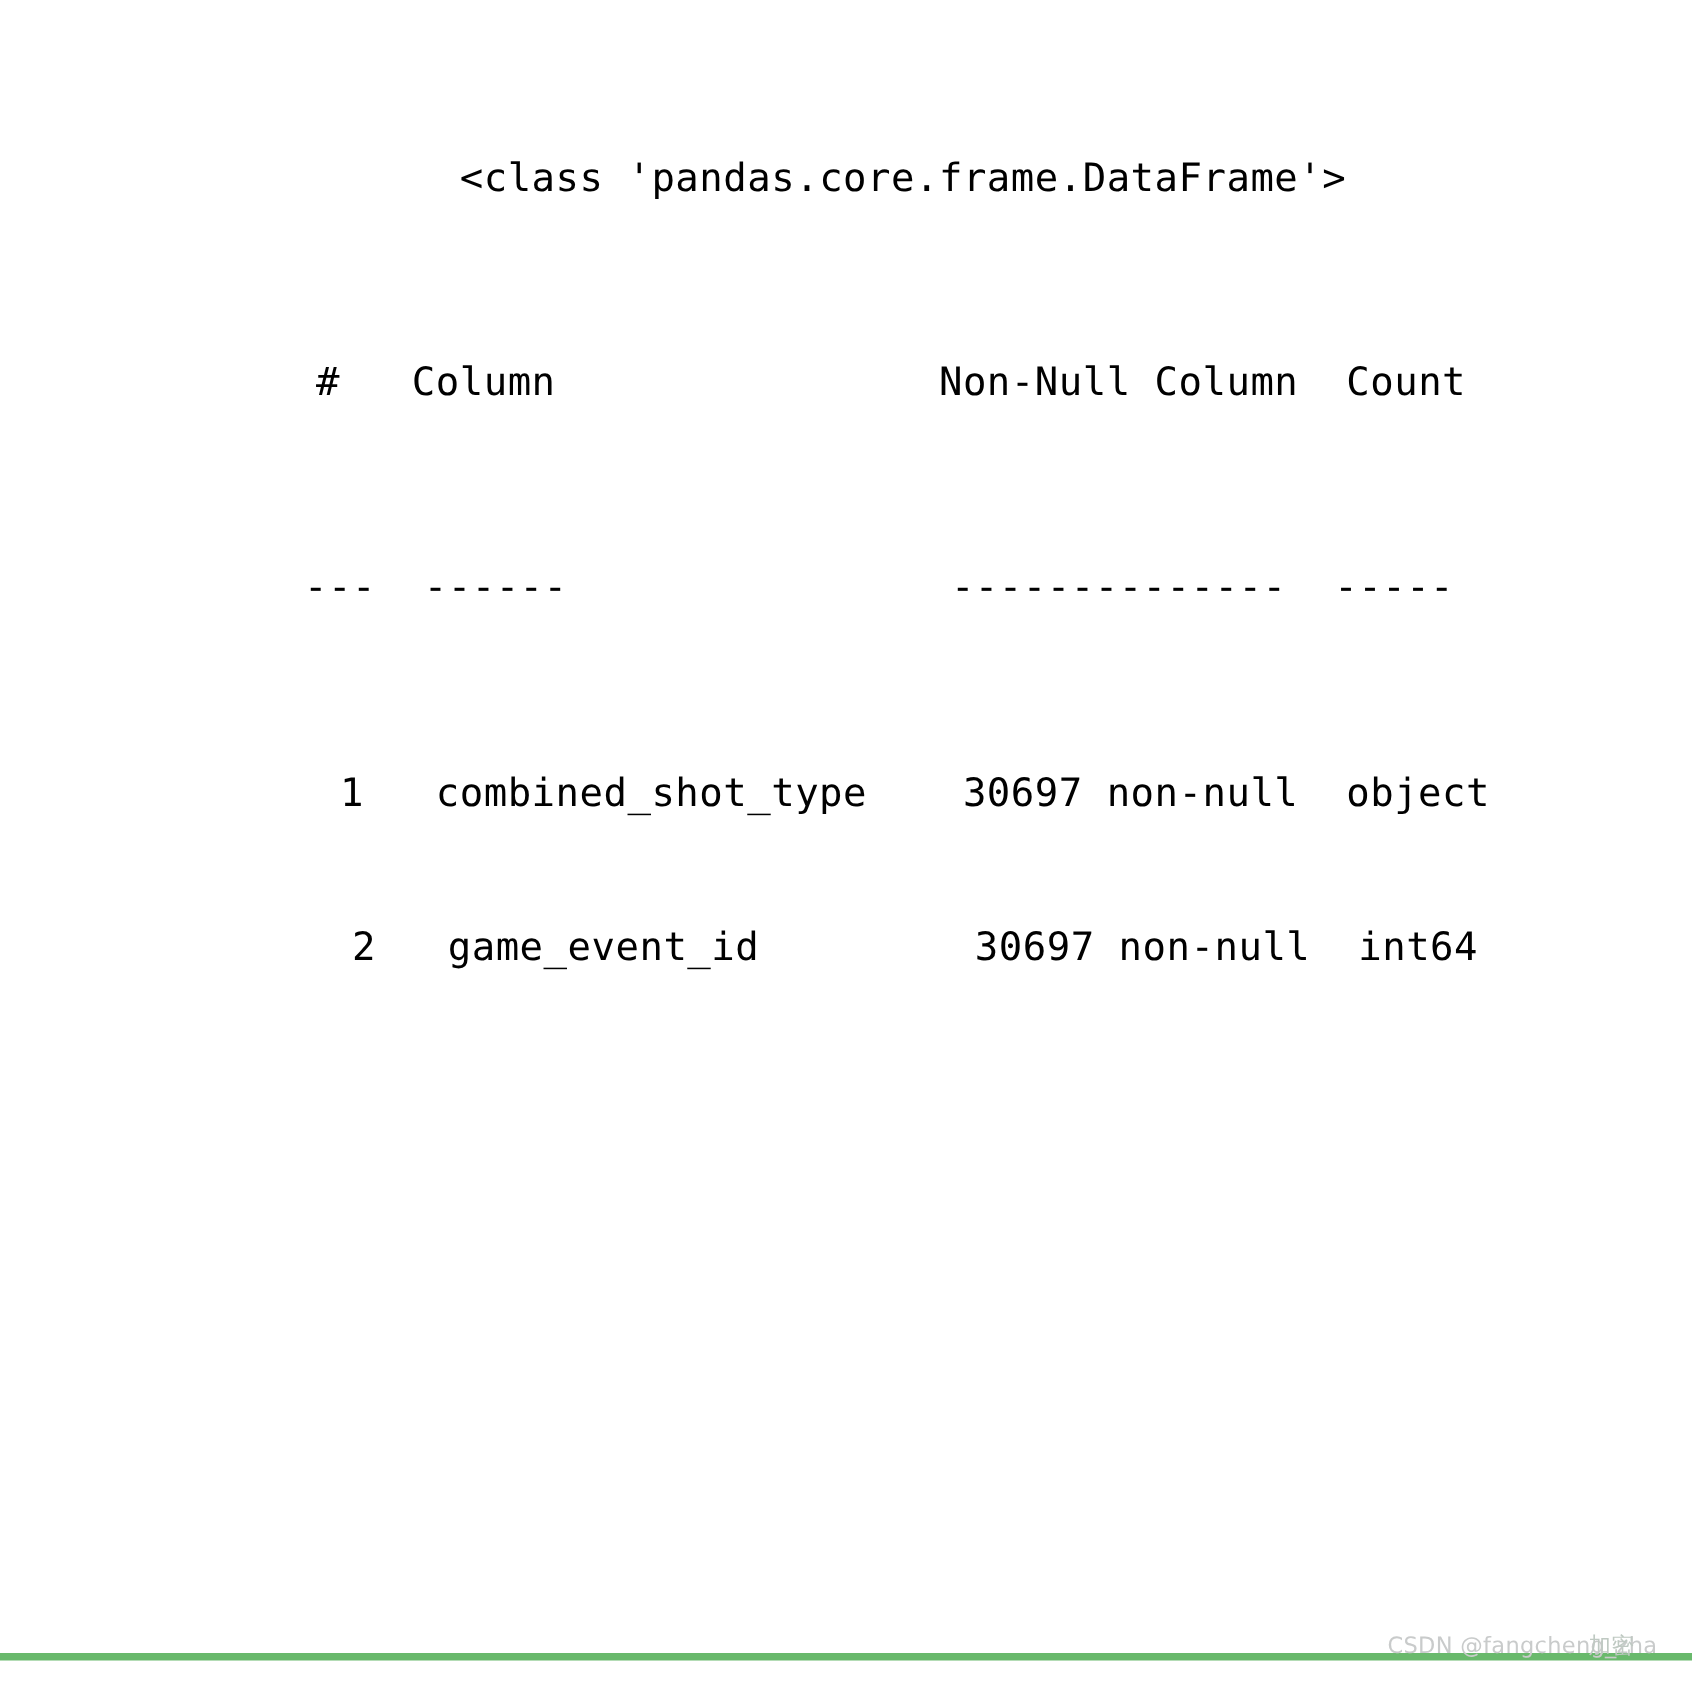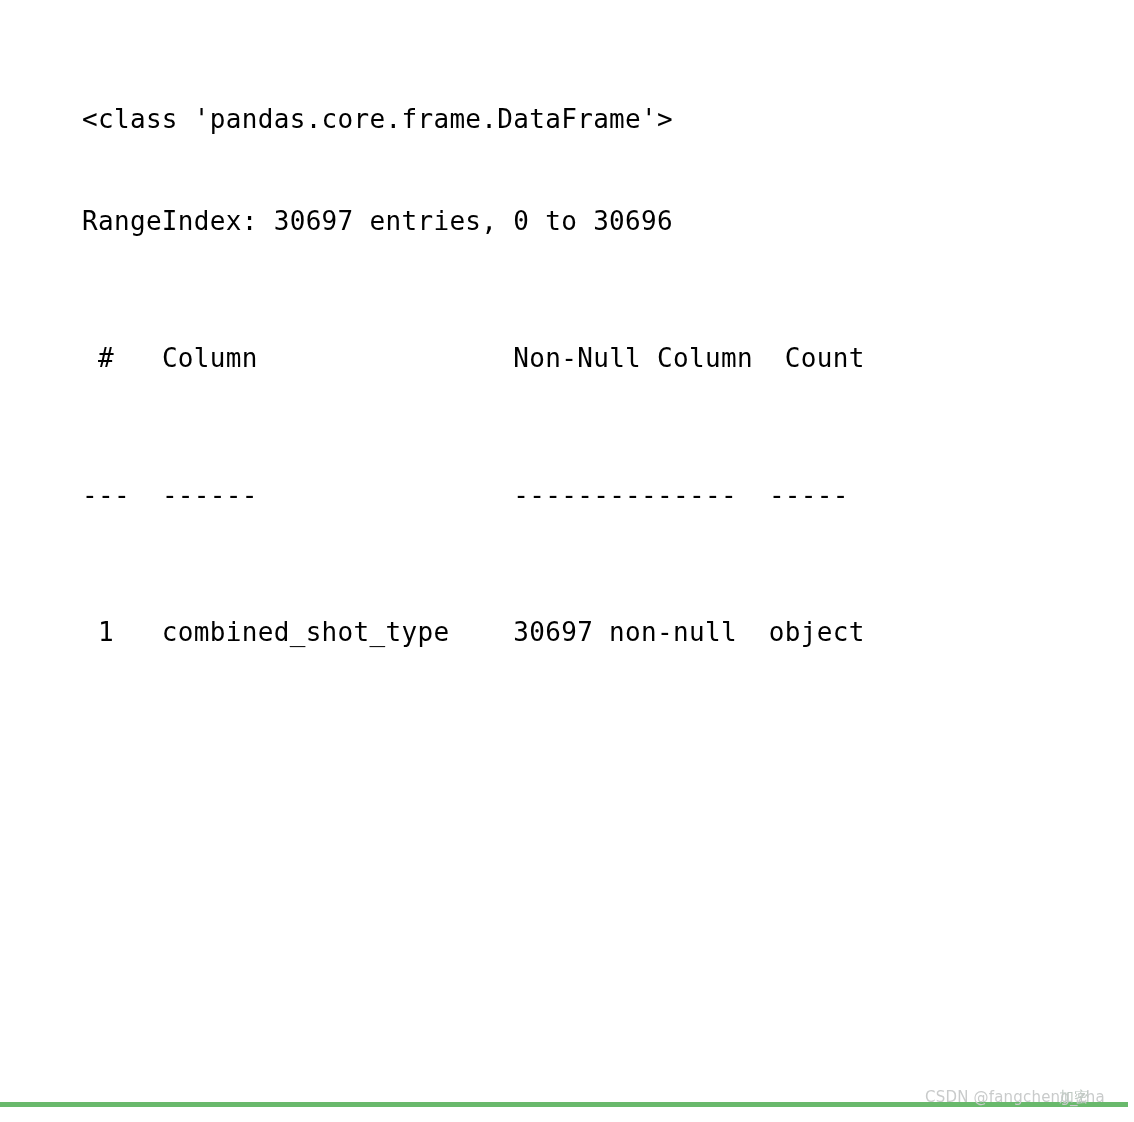--- a/index.html
+++ b/index.html
@@ -27,20 +27,21 @@
     letter-spacing: 0.32px;
     white-space: pre;
     font-weight: 500;
     -webkit-font-smoothing: none;
   }
 
   .out-line {
     white-space: pre;
     height: 34.2px;
     display: block;
+    text-align: center;
   }
 
   #watermark-bar {
     position: absolute;
     left: 0;
     top: 1102px;
     width: 1128px;
     height: 5px;
     background: #69b96c;
   }
@@ -63,27 +64,27 @@
     color: #bfc9c2;
     margin-left: -46px;
   }
 </style>
 </head>
 <body>
 
 <div id="console-output">
 
   <span class="out-line">&lt;class 'pandas.core.frame.DataFrame'&gt;</span>
-  <span class="out-line">RangeIndex: 30697 entries, 0 to 30696</span>
 
   <span class="out-line"><span title="#"> #   </span><span>Column                </span><span>Non-Null Column  </span><span>Count  </span></span>
 
   <span class="out-line"><span>---  </span><span>------                </span><span>--------------  </span><span>-----  </span></span>
 
   <span class="out-line"> 1   combined_shot_type    30697 non-null  object</span>
+  <span class="out-line"> 2   game_event_id         30697 non-null  int64</span>
   
   
   
   
   
   
   
   
   
   

